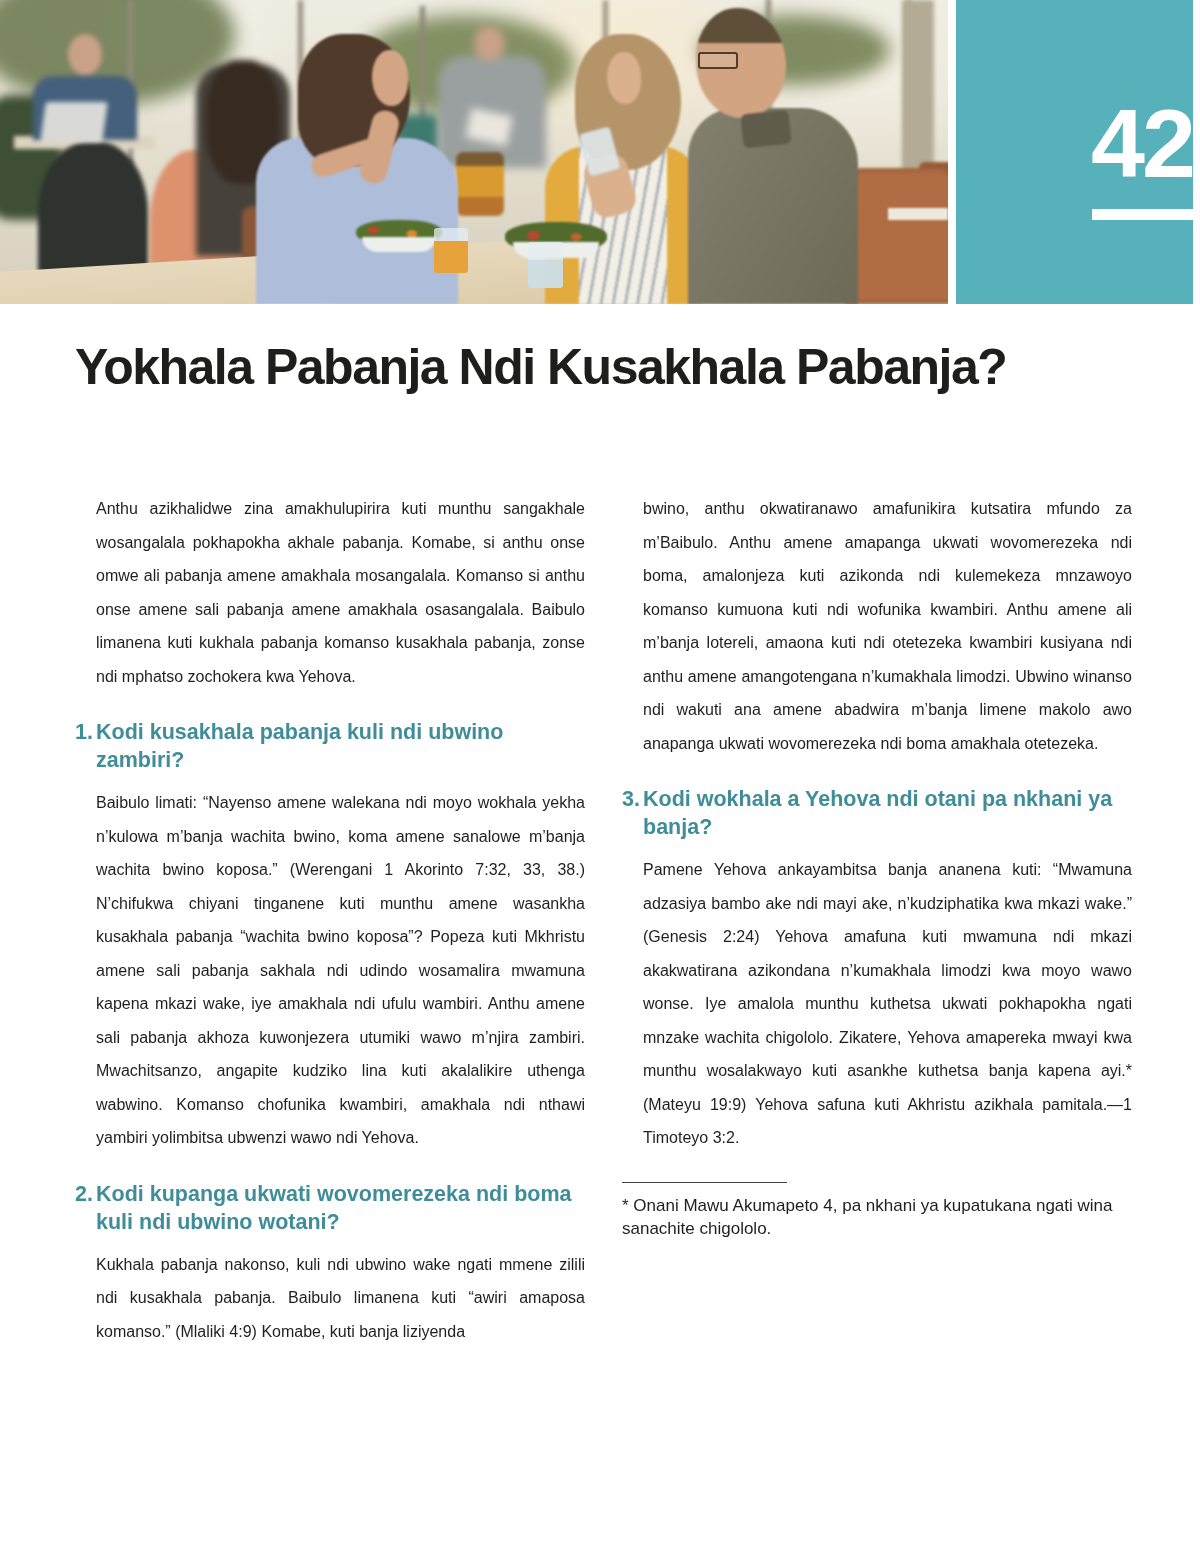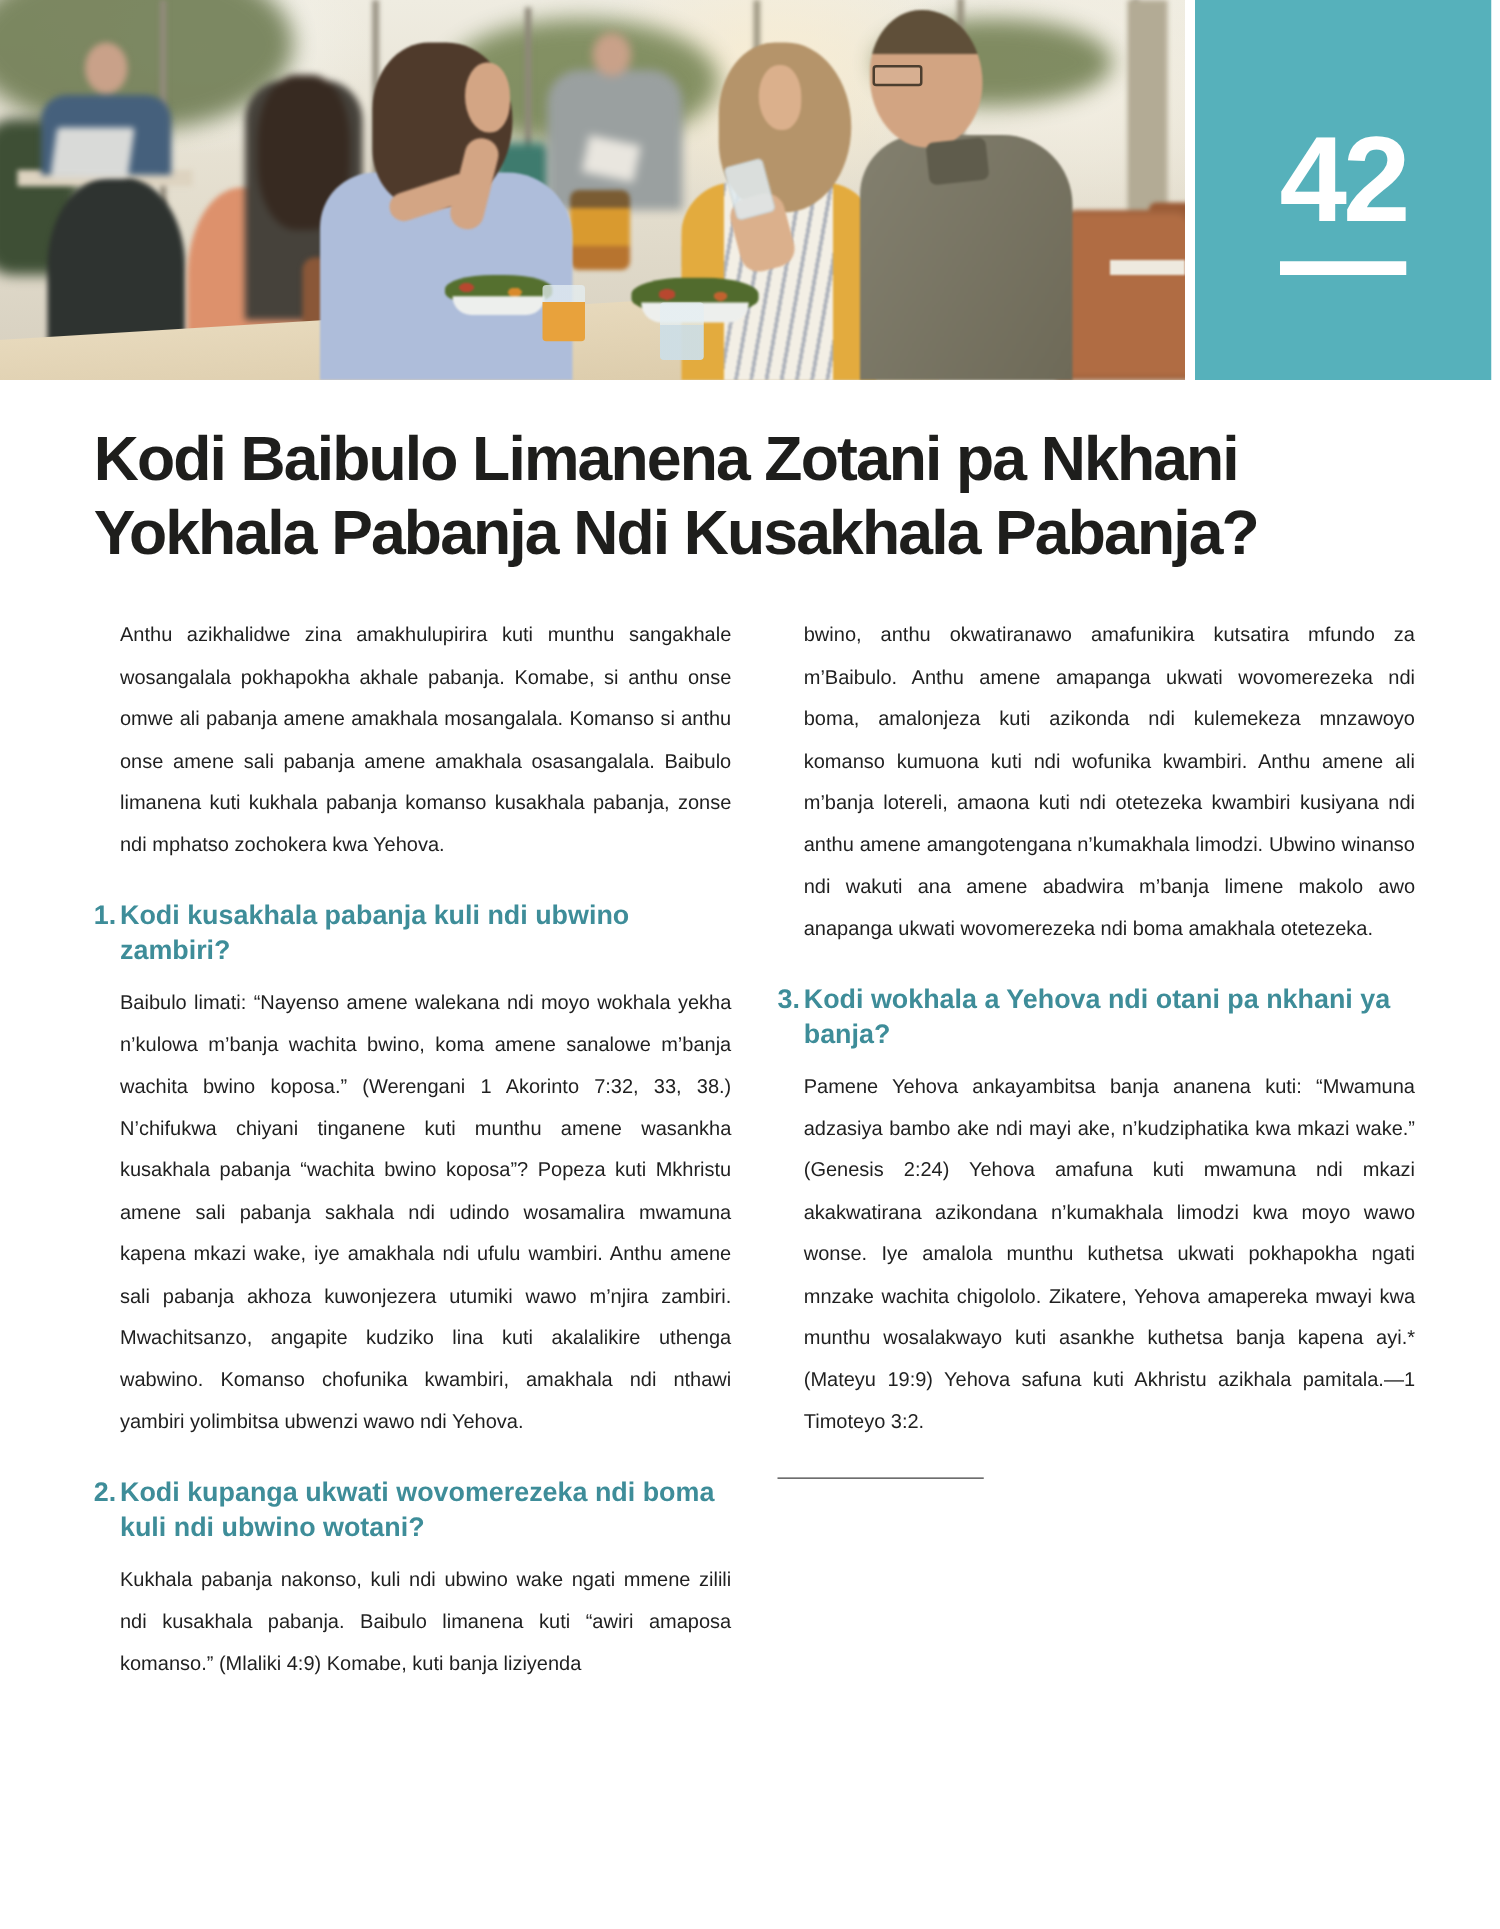--- a/index.html
+++ b/index.html
@@ -78,21 +78,21 @@
     background:radial-gradient(10px 6px at 20% 40%,#b8472f 0 60%,rgba(0,0,0,0) 61%),radial-gradient(9px 6px at 65% 55%,#d98a2c 0 60%,rgba(0,0,0,0) 61%),#55702f;}
   .salad-a::before{content:"";position:absolute;left:6px;top:17px;width:74px;height:15px;background:#edefed;border-radius:0 0 40px 40px;}
   .salad-b{left:505px;top:222px;width:102px;height:30px;border-radius:45%;filter:blur(1px);
     background:radial-gradient(11px 7px at 28% 45%,#b8472f 0 60%,rgba(0,0,0,0) 61%),radial-gradient(9px 6px at 70% 50%,#c2622f 0 60%,rgba(0,0,0,0) 61%),#516b2d;}
   .salad-b::before{content:"";position:absolute;left:8px;top:20px;width:86px;height:16px;background:#edefed;border-radius:0 0 44px 44px;}
   .glass-water{left:528px;top:242px;width:35px;height:46px;border-radius:3px;filter:blur(.6px);
     background:linear-gradient(180deg,rgba(228,238,242,.8) 0 40%,rgba(205,222,230,.95) 40%);}
 
   
   .hero-num{position:absolute;left:956px;top:0;width:237px;height:304px;background:var(--accent-block,#56b1bb);
-    display:flex;flex-direction:column;align-items:center;justify-content:center;}
+    display:flex;flex-direction:column;align-items:flex-end;justify-content:center;}
   .hero-num .num{font-size:97px;line-height:92px;font-weight:700;color:#fff;letter-spacing:-3px;margin-top:14px;}
   .hero-num .bar{width:101px;height:11px;background:#fff;margin-top:19px;}
 
   
   .title{position:absolute;left:75px;top:338px;width:1100px;color:var(--title-text,#1e1e1c);
     font-size:50px;line-height:59px;font-weight:700;letter-spacing:-1.5px;}
   .title span{display:block;white-space:nowrap;}
 
   
   .content{position:absolute;left:75px;top:492px;width:1057px;display:grid;grid-template-columns:510px 510px;column-gap:37px;}
@@ -136,21 +136,20 @@
     <div class="glass-water"></div>
     <div class="juice"></div>
   </div>
 
   <div class="hero-num">
     <div class="num">42</div>
     <div class="bar"></div>
   </div>
 
   <h1 class="title" style="margin:0;">
-    <span>Kodi Baibulo Limanena Zotani pa Nkhani</span>
     <span>Yokhala Pabanja Ndi Kusakhala Pabanja?</span>
   </h1>
 
   <div class="content">
 
     <div class="col">
       <p class="body">Anthu azikhalidwe zina amakhulupirira kuti munthu sangakhale wosangalala pokhapokha akhale pabanja. Komabe, si anthu onse omwe ali pabanja amene amakhala mosangalala. Komanso si anthu onse amene sali pabanja amene amakhala osasangalala. Baibulo limanena kuti kukhala pabanja komanso kusakhala pabanja, zonse ndi mphatso zochokera kwa Yehova.</p>
 
       <h3 class="q" style="margin-top:25px;">
         <span class="qnum">1.</span>
@@ -168,16 +167,17 @@
     <div class="col">
       <p class="body">bwino, anthu okwatiranawo amafunikira kutsatira mfundo za m’Baibulo. Anthu amene amapanga ukwati wovomerezeka ndi boma, amalonjeza kuti azikonda ndi kulemekeza mnzawoyo komanso kumuona kuti ndi wofunika kwambiri. Anthu amene ali m’banja lotereli, amaona kuti ndi otetezeka kwambiri kusiyana ndi anthu amene amangotengana n’kumakhala limodzi. Ubwino winanso ndi wakuti ana amene abadwira m’banja limene makolo awo anapanga ukwati wovomerezeka ndi boma amakhala otetezeka.</p>
 
       <h3 class="q">
         <span class="qnum">3.</span>
         <span class="qtext">Kodi wokhala a Yehova ndi otani pa nkhani ya banja?</span>
       </h3>
       <p class="body"><span>Pamene Yehova ankayambitsa banja ananena kuti: </span><b>“Mwamuna adzasiya bambo ake ndi mayi ake, n’kudziphatika kwa mkazi wake.”</b><span> (Genesis 2:24) Yehova amafuna kuti mwamuna ndi mkazi akakwatirana azikondana n’kumakhala limodzi kwa moyo wawo wonse. Iye amalola munthu kuthetsa ukwati pokhapokha ngati mnzake wachita chigololo. Zikatere, Yehova amapereka mwayi kwa munthu wosalakwayo kuti asankhe kuthetsa banja kapena ayi.* (Mateyu 19:9) Yehova safuna kuti Akhristu azikhala pamitala.—1 Timoteyo 3:2.</span></p>
 
       <div class="fn-rule"></div>
+      <p class="fn">* Onani Mawu Akumapeto 4, pa nkhani ya kupatukana ngati wina sanachite chigololo.</p>
     </div>
 
   </div>
 </div>
 
 </body></html>

